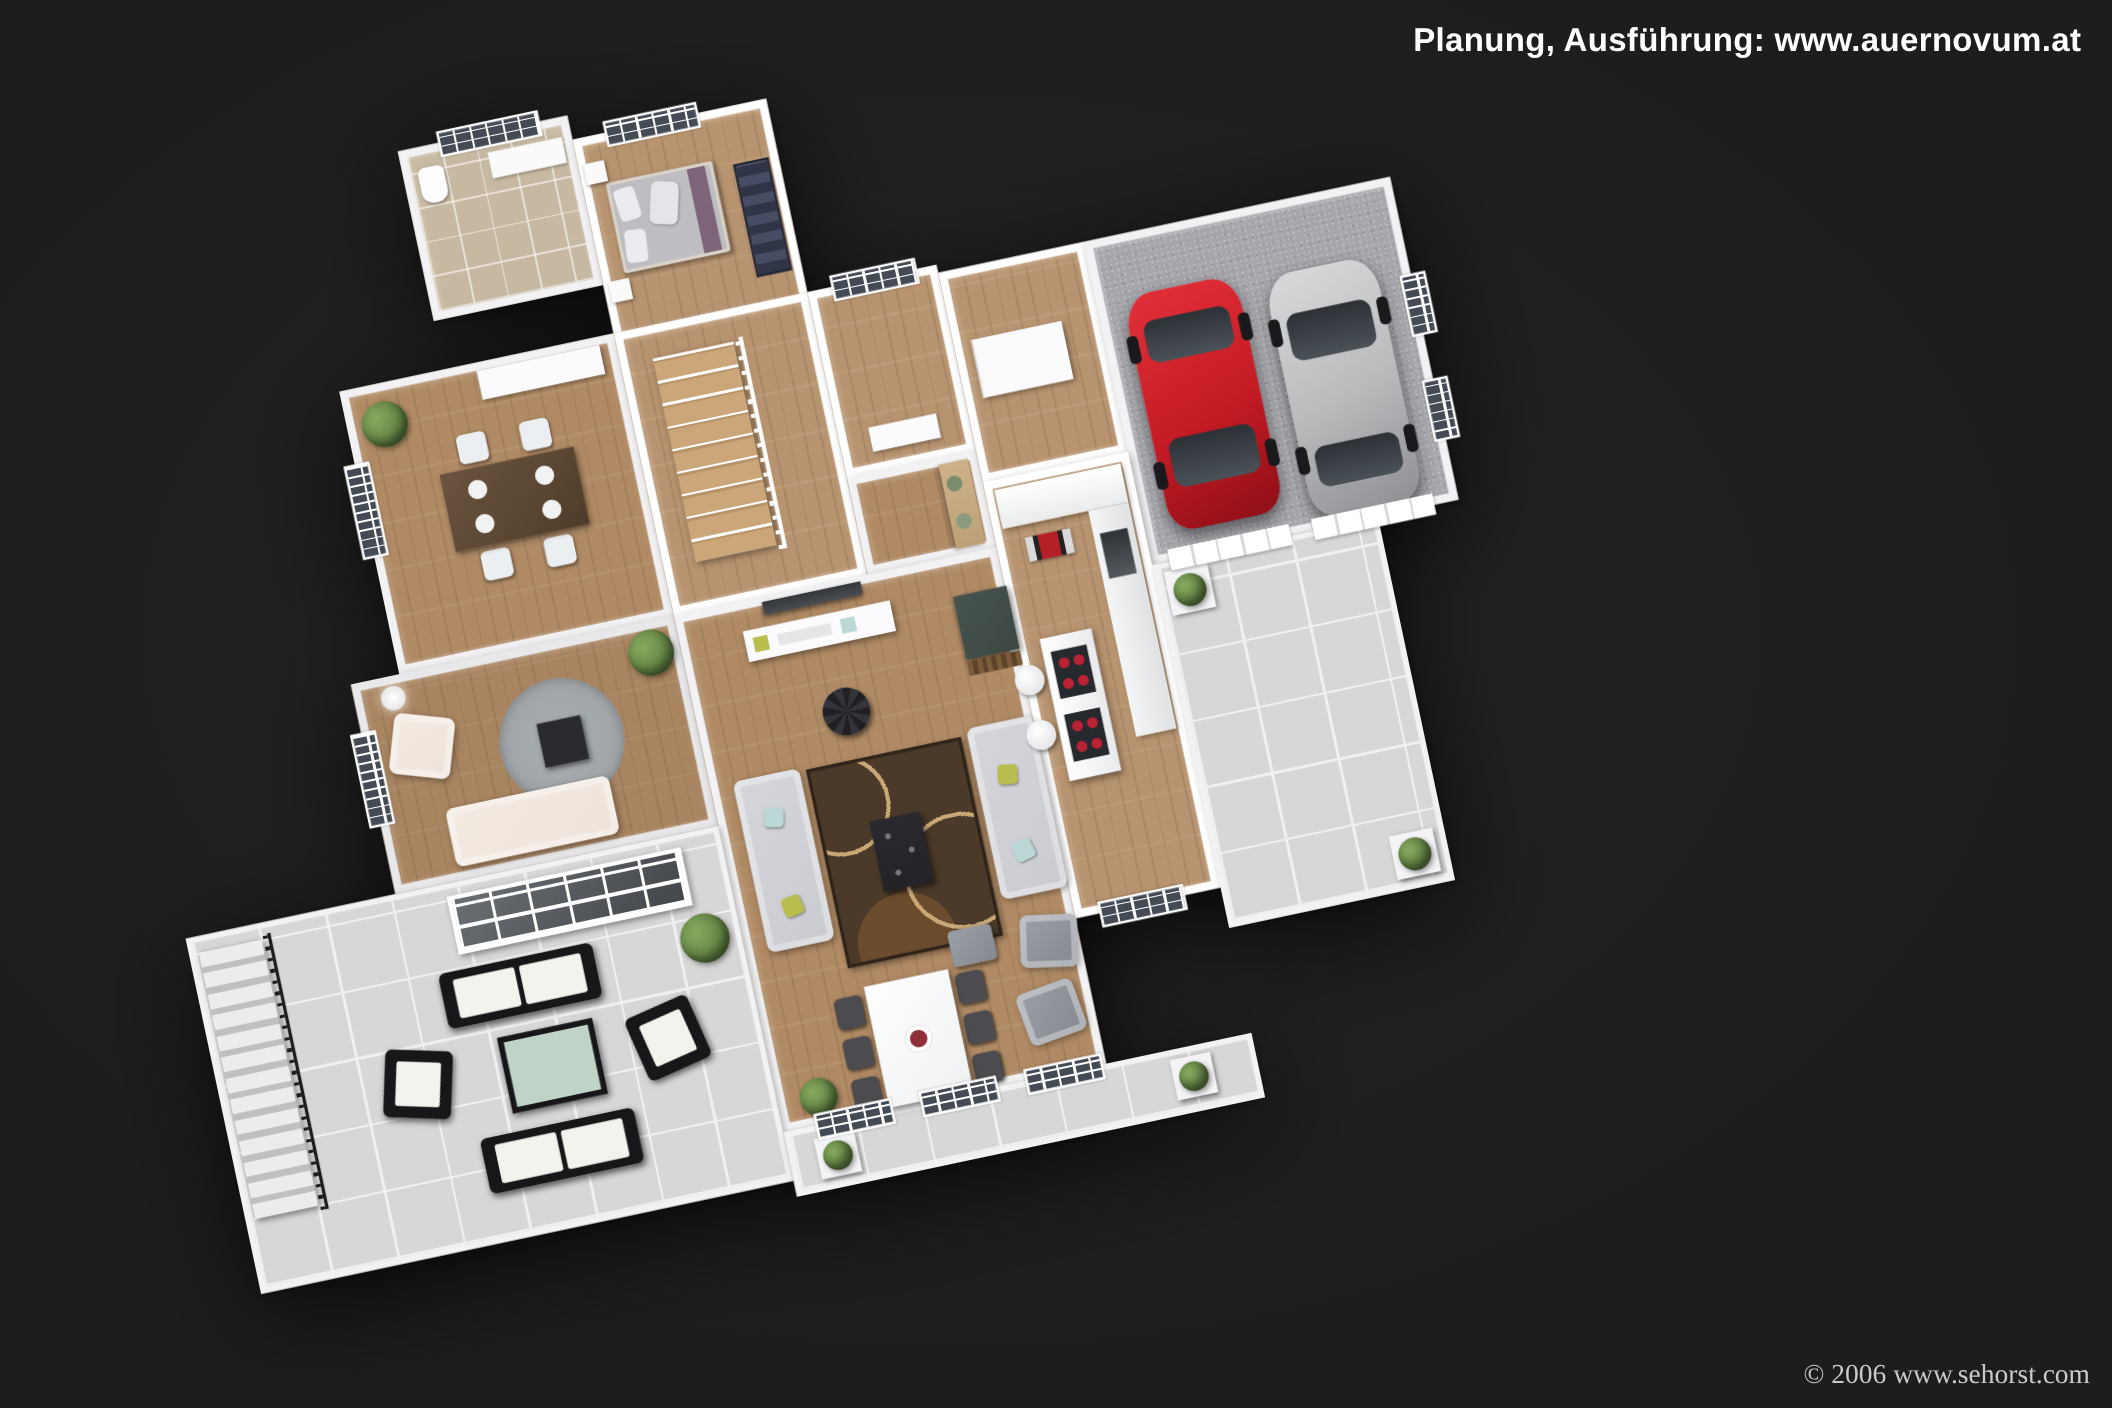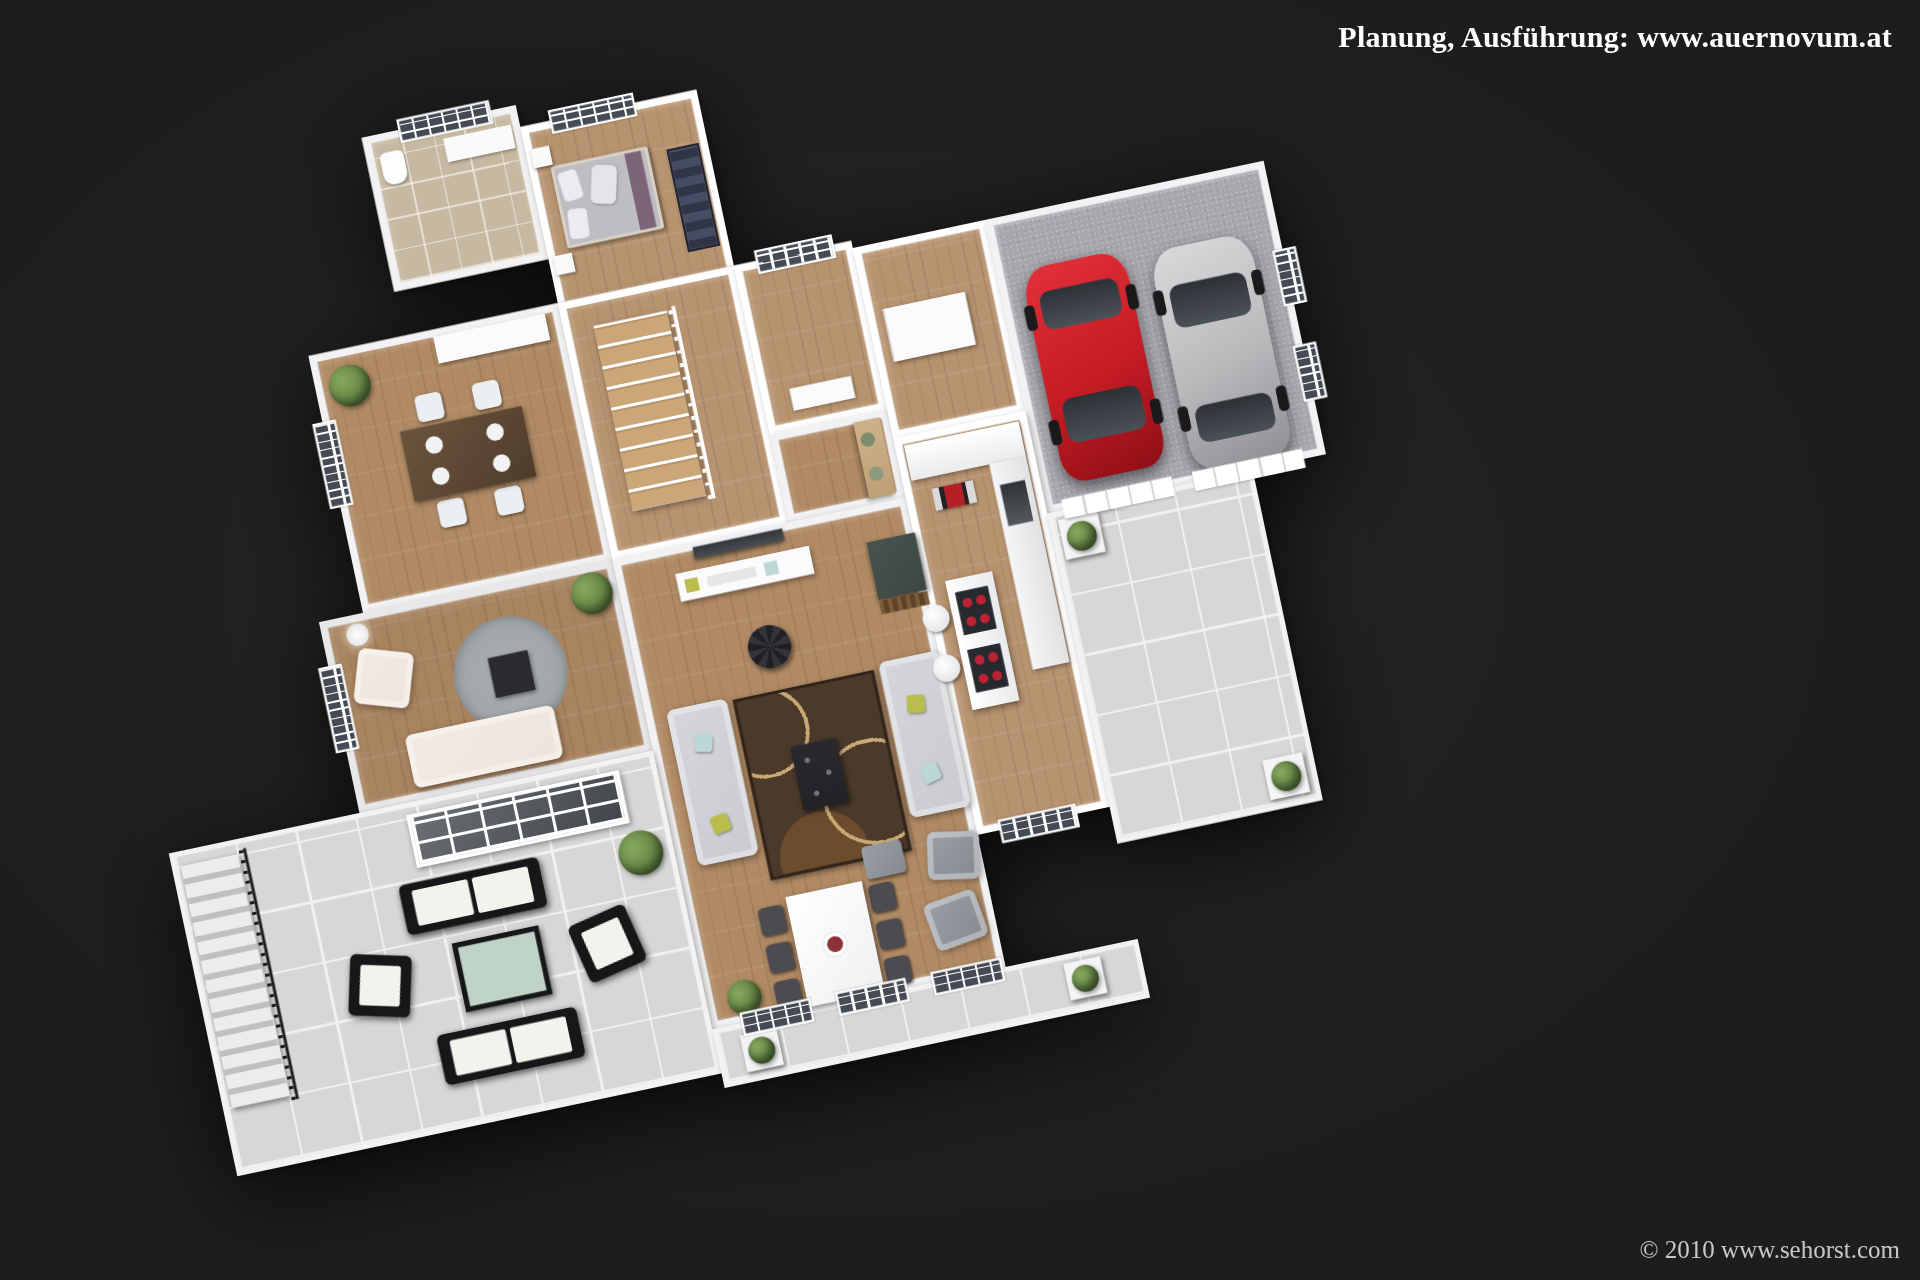--- a/index.html
+++ b/index.html
@@ -50,21 +50,21 @@
   .chair-w{position:absolute;width:36px;height:36px;background:#eceff1;border-radius:7px;box-shadow:1px 2px 4px rgba(0,0,0,.4);}
   .chair-d{position:absolute;width:34px;height:38px;background:#4c4c50;border-radius:7px;box-shadow:1px 2px 4px rgba(0,0,0,.5);}
   .plant{position:absolute;border-radius:50%;background:radial-gradient(circle at 35% 35%, #86a95e, var(--plant_green,#5d7d3f) 70%);box-shadow:inset -5px -7px 12px rgba(0,0,0,.45), 2px 3px 6px rgba(0,0,0,.4);}
   .planter{position:absolute;background:#f4f4f6;box-shadow:2px 3px 6px rgba(0,0,0,.5);}
   .planter .plant{left:7px;top:7px;right:7px;bottom:7px;}
   .car{position:absolute;border-radius:34px 34px 30px 30px / 44px 44px 36px 36px;box-shadow:0 8px 18px rgba(0,0,0,.5);z-index:5;}
   .car .glass{position:absolute;left:12%;right:12%;background:linear-gradient(#2c3136,#4a5157);border-radius:14px;}
   .car .wheel{position:absolute;width:14px;height:34px;background:#1a1a1c;border-radius:6px;z-index:-1;}
   .patio{background:var(--patio_black,#17171a);border-radius:8px;box-shadow:2px 4px 8px rgba(0,0,0,.6);}
   .patio .pad{position:absolute;background:var(--patio_cushion,#f4f2ec);border-radius:3px;}
-  .wm{position:absolute;z-index:20;font-family:Liberation Serif, serif;}
+  .wm{position:absolute;z-index:20;}
 </style>
 </head>
 <body>
 
 <div class="plan">
 
   <div class="room tilebath" style="left:450px;top:20px;width:210px;height:210px;"></div>
   <div class="room wood wood-light" style="left:660px;top:50px;width:240px;height:250px;"></div>
   <div class="room wood" style="left:320px;top:290px;width:340px;height:350px;"></div>
   <div class="room wood wood-dark" style="left:260px;top:640px;width:400px;height:260px;"></div>
@@ -258,13 +258,13 @@
     </div>
   <div class="planter" style="left:694px;top:1296px;width:50px;height:50px;z-index:4;">
       <div class="plant fitem"></div>
     </div>
   <div class="planter" style="left:1136px;top:1292px;width:50px;height:50px;z-index:4;">
       <div class="plant fitem"></div>
     </div>
 </div>
 
 <div class="wm" style="top:20px;right:28px;font-weight:bold;font-size:30px;color:#ffffff;letter-spacing:.3px;">Planung, Ausführung: www.auernovum.at</div>
-<div class="wm" style="bottom:16px;right:20px;font-family:'Liberation Serif',serif;font-size:25px;color:#c9c9c9;">© 2010 www.sehorst.com</div>
+<div class="wm" style="bottom:16px;right:20px;font-family:'Liberation Serif',serif;font-size:25px;color:#c9c9c9;">© 2006 www.sehorst.com</div>
 
 </body></html>

